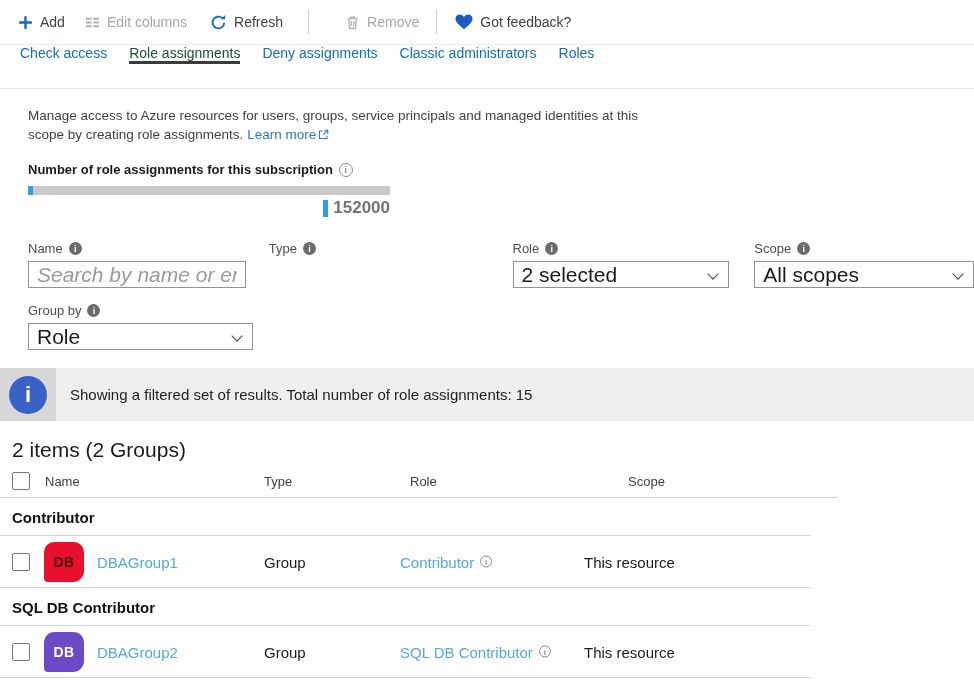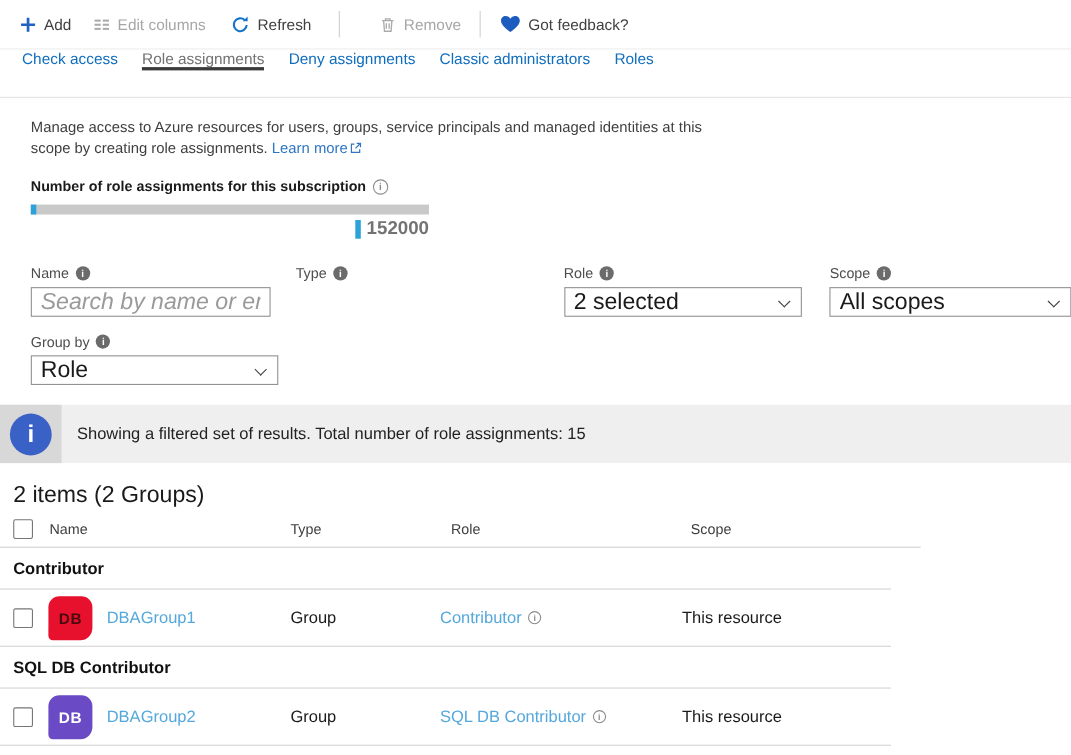--- a/index.html
+++ b/index.html
@@ -11,21 +11,21 @@
   .toolbar { display:flex; align-items:center; height:45px; border-bottom:1px solid #ededed; }
   .tb-item { display:flex; align-items:center; gap:7px; font-size:14px; color:#404040; cursor:pointer; }
   .tb-item.disabled { color:#a6a6a6; cursor:default; }
   .tb-sep { width:1px; height:24px; background:#cfcfcf; }
   .ml18{margin-left:18px} .ml17{margin-left:17px} .ml20{margin-left:20px}
   .ml23{margin-left:23px} .ml25{margin-left:25px} .ml36{margin-left:36px}
 
   
   .tabs { display:flex; align-items:flex-start; height:44px; border-bottom:1px solid #e4e4e4; padding-left:20px; }
   .tab { display:flex; align-items:center; margin-right:22px; font-size:14px; color:#106ebe; cursor:pointer; border-bottom:3px solid transparent; margin-bottom:-1px; }
-  .tab.active { color:#737373; border-bottom-color:#3b3b3b; }
+  .tab.active { color:#14532d; border-bottom-color:#3b3b3b; }
 
   
   .content { padding-left:28px; }
   .desc { margin-top:17px; max-width:648px; font-size:13.5px; line-height:19px; color:#3f3f3f; }
   .link { color:#2f76c4; text-decoration:none; cursor:pointer; }
   .ext-icon { display:inline-block; vertical-align:-1px; margin-left:2px; }
 
   .quota-title { display:flex; align-items:center; gap:6px; margin-top:17px; font-size:13px; font-weight:bold; color:#1a1a1a; }
   .bar { position:relative; margin-top:9px; width:362px; height:9px; background:#c9c9c9; }
   .bar-fill { position:absolute; left:0; top:0; width:5px; height:9px; background:#2ba3d8; }
@@ -60,21 +60,21 @@
   
   .summary { margin-top:17px; padding-left:12px; font-size:21px; color:#1a1a1a; }
   .tablewrap { margin-top:3px; }
   .trow { position:relative; }
   .trow > * { position:absolute; top:50%; transform:translateY(-50%); }
   .thead { height:33px; width:837px; border-bottom:1px solid #d0d0d0; font-size:13px; color:#3d3d3d; }
   .grouphead { height:38px; width:810px; border-bottom:1px solid #d4d4d4; font-size:15px; font-weight:bold; color:#111; }
   .datarow { height:52px; width:810px; border-bottom:1px solid #d4d4d4; font-size:15px; }
   .cb { width:18px; height:18px; border:1px solid #767676; border-radius:2px; background:#fff; cursor:pointer; }
   .c-cb{left:12px} .c-name-h{left:45px} .c-avatar{left:44px} .c-name{left:97px}
-  .c-type{left:264px} .c-role-h{left:410px} .c-role{left:400px} .c-scope-h{left:628px} .c-scope{left:620px}
+  .c-type{left:264px} .c-role-h{left:410px} .c-role{left:400px} .c-scope-h{left:628px} .c-scope{left:584px}
   .c-ghead{left:12px}
   .avatar { width:40px; height:40px; border-radius:10px 10px 11px 4px; display:flex; align-items:center; justify-content:center; font-size:14px; font-weight:bold; letter-spacing:0.5px; }
   .avatar.red { background:#e8112d; color:#4a090f; }
   .avatar.purple { background:#6a4bc5; color:#ffffff; }
   .rowlink { color:#54a8dc; cursor:pointer; }
   .rolecell { display:flex; align-items:center; gap:6px; }
   .celltext { color:#1a1a1a; }
 </style>
 </head>
 <body>

